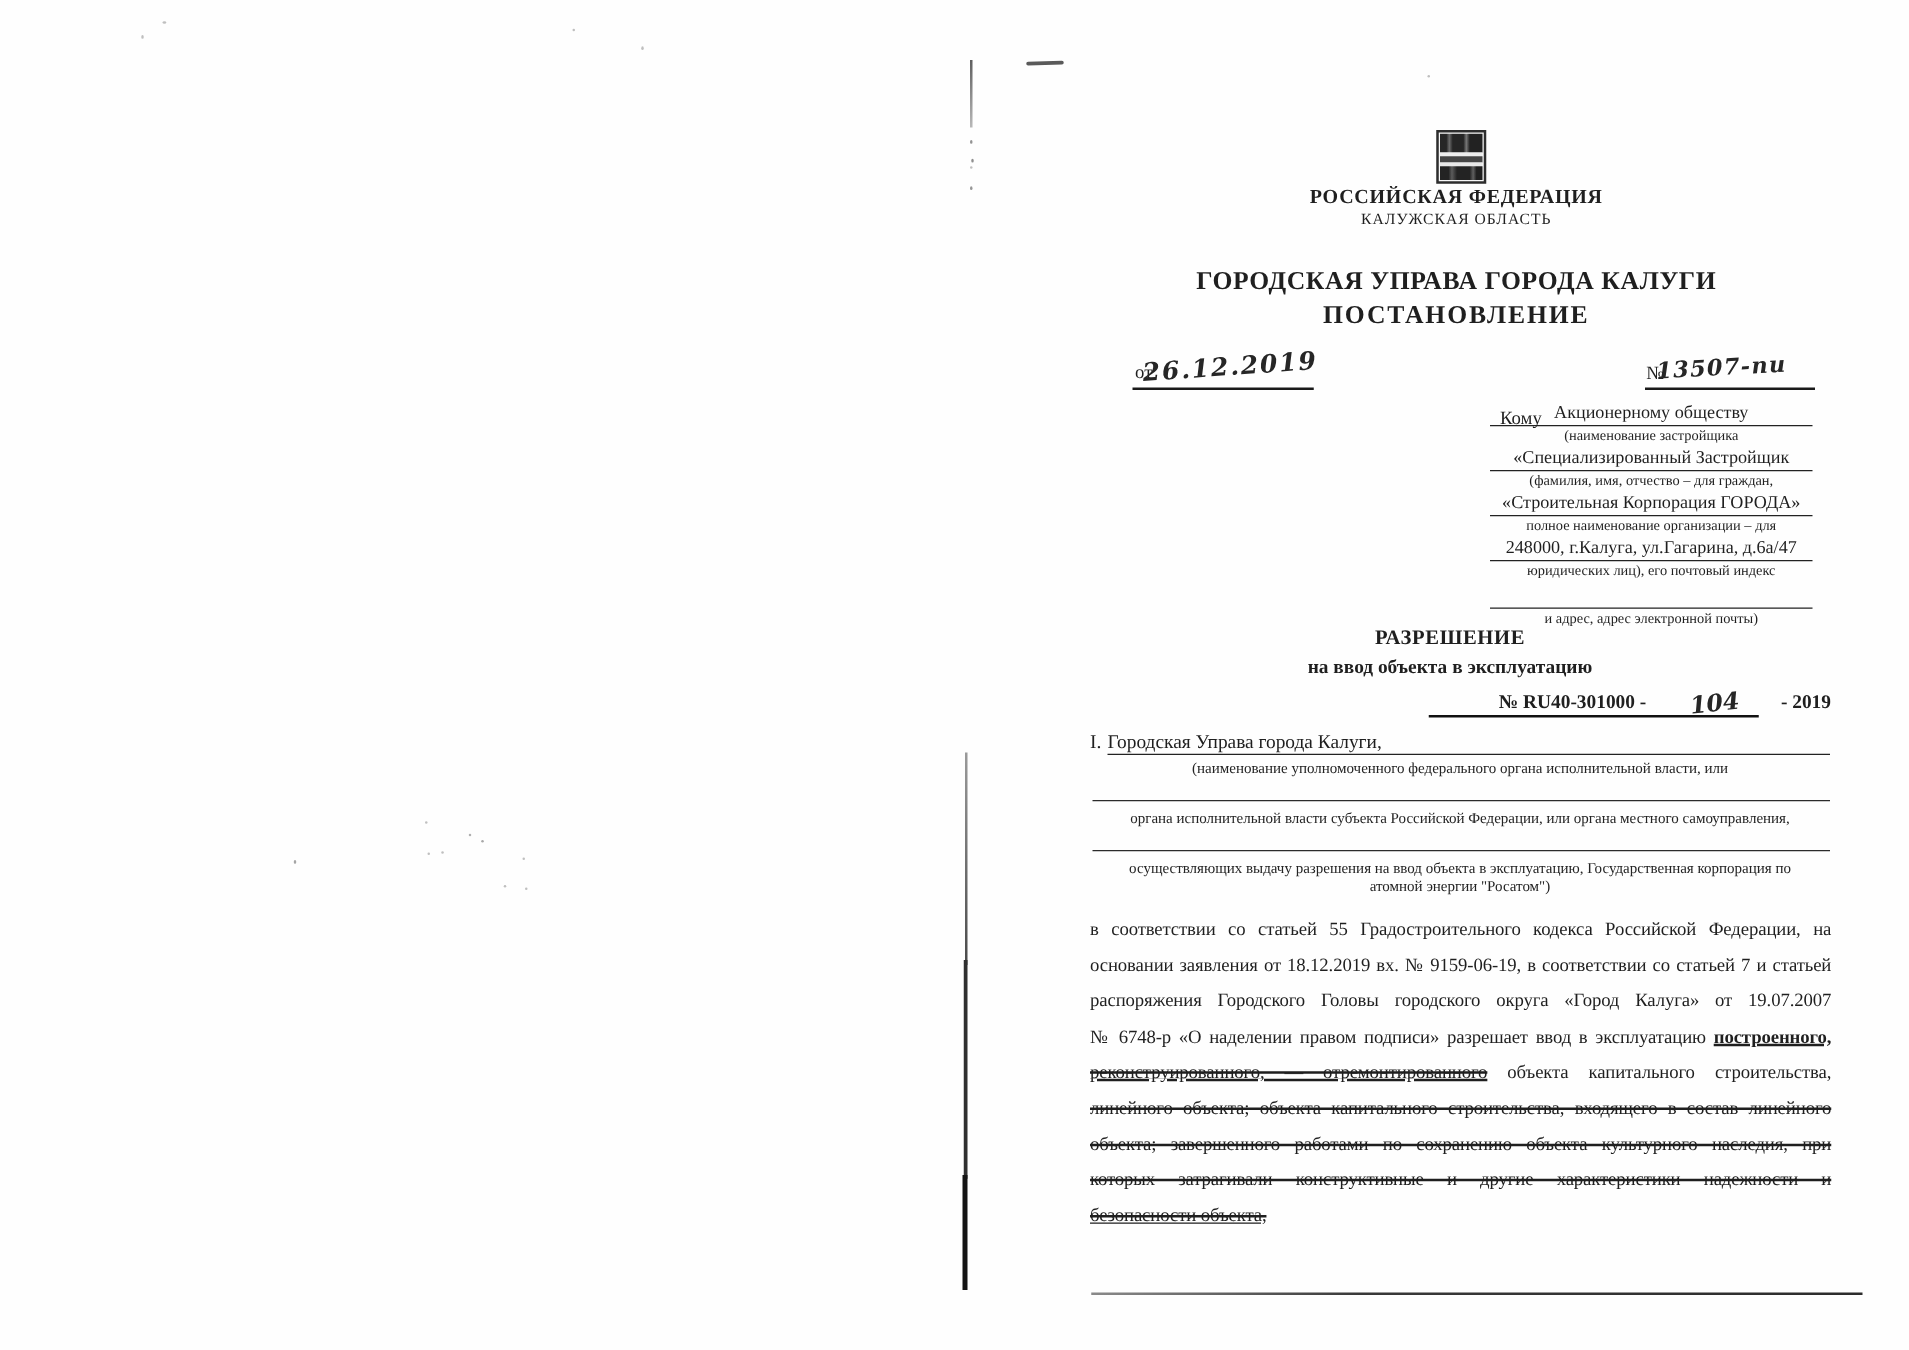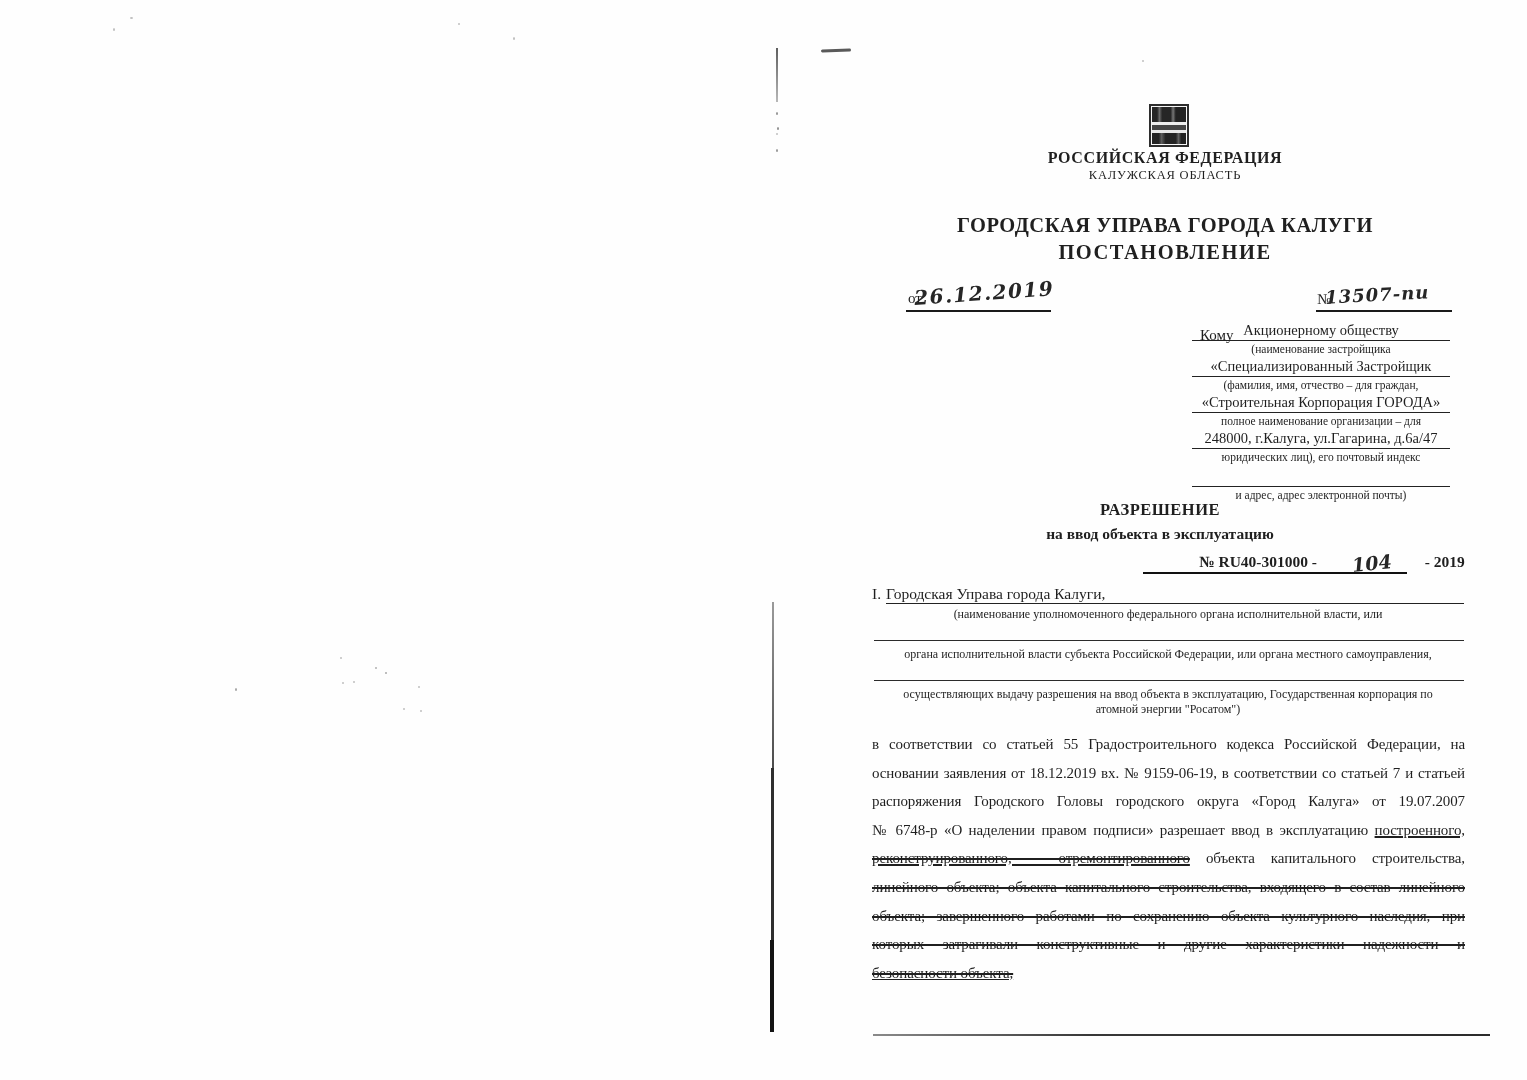--- a/index.html
+++ b/index.html
@@ -65,21 +65,21 @@
   .sect1{left:872px;top:584px;width:592px;display:flex;font-size:15.5px;line-height:19px;}
   .sect1 .idx{margin-right:5px;}
   .sect1 .uline{flex:1;border-bottom:1.5px solid #222;}
   .formcap{font-size:12px;color:#242424;width:592px;left:872px;text-align:center;white-space:nowrap;}
   .formline{left:874px;width:590px;height:28px;border-bottom:1.5px solid #2b2b2b;}
 
   
   .bodytext{left:872px;top:717px;width:593px;font-size:15px;letter-spacing:-0.1px;margin-top:13px;}
   .bodytext .ln{height:28.6px;line-height:28.6px;text-align:justify;text-align-last:justify;white-space:normal;}
   .bodytext .ln.last{text-align-last:left;text-decoration:underline;}
-  .u{text-decoration:underline;text-decoration-thickness:1.5px;}
+  .u{text-decoration:underline;text-decoration-thickness:1.5px;font-weight:bold;}
   .st{text-decoration:line-through;text-decoration-thickness:1.5px;}
   .stu{text-decoration:line-through underline;text-decoration-thickness:1.5px;}
 </style>
 </head>
 <body>
 
 <div class="abs fold-a"></div>
 <div class="abs fold-b1"></div>
 <div class="abs fold-b2"></div>
 <div class="abs fold-b3"></div>

